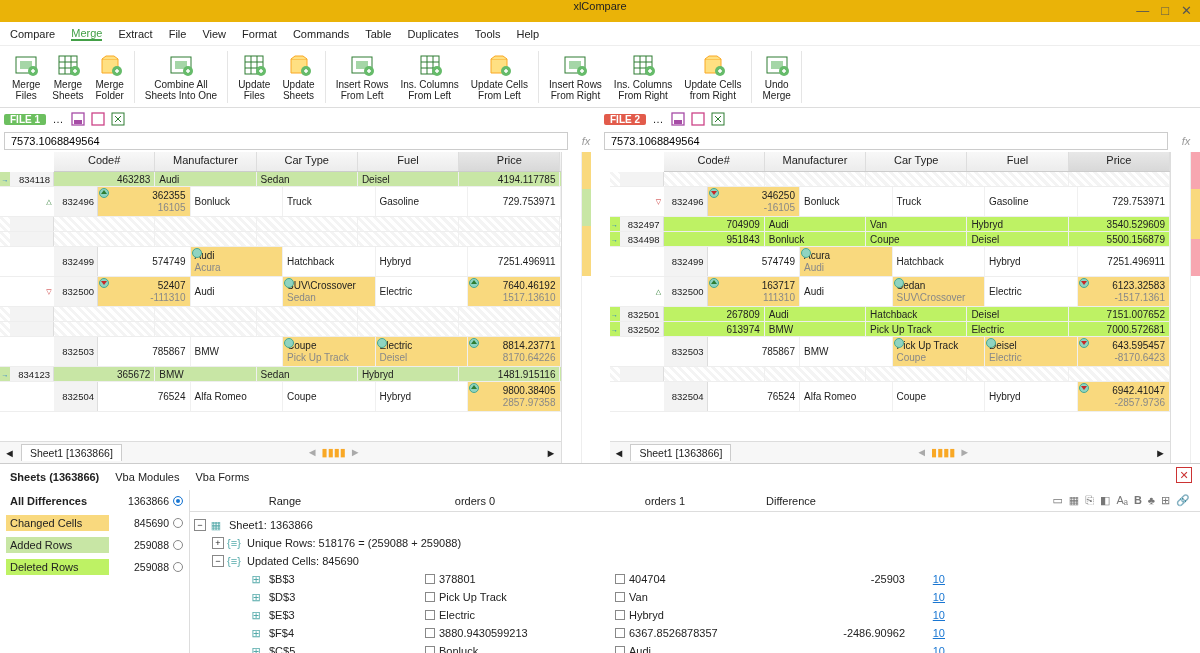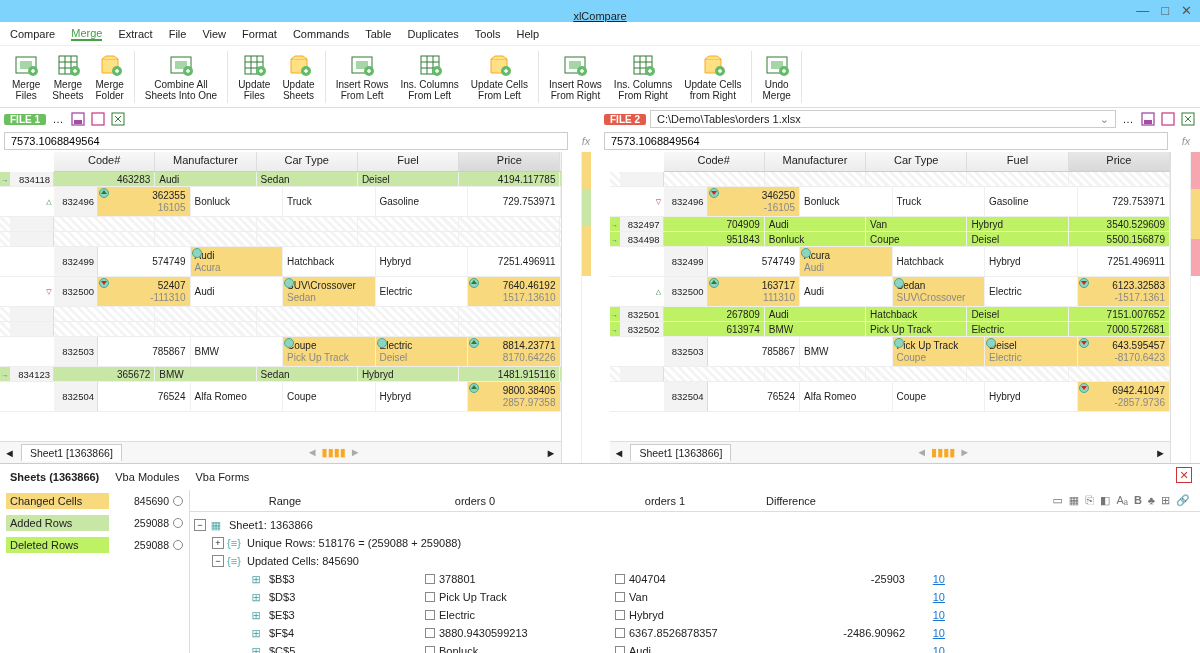--- a/index.html
+++ b/index.html
@@ -1,17 +1,17 @@
 <!DOCTYPE html>
 <html><head>
 <meta charset="utf-8">
 <style>
 * { box-sizing: border-box; margin: 0; padding: 0; font-family: "Segoe UI", Tahoma, sans-serif; font-size: 11px; }
 body { background: #fff; color: #222; width: 1200px; height: 653px; overflow: hidden; display: flex; flex-direction: column; }
-.titlebar { height: 22px; display: flex; align-items: flex-end; justify-content: center; position: relative; background: #7dd3fc; text-decoration: underline; }
+.titlebar { height: 22px; display: flex; align-items: flex-start; justify-content: center; position: relative; background: #eab308; }
 .titlebar .wincontrols { position: absolute; right: 8px; top: 3px; display: flex; gap: 12px; }
 .titlebar .wincontrols span { font-size: 13px; color: #555; cursor: pointer; }
 .menubar { height: 24px; display: flex; align-items: center; padding: 0 10px; gap: 16px; border-bottom: 1px solid #eee; }
 .menubar span { cursor: pointer; }
 .menubar .active { border-bottom: 2px solid #43a047; color: #43a047; }
 .ribbon { height: 62px; display: flex; align-items: center; padding: 3px 8px; gap: 6px; border-bottom: 1px solid #ddd; }
 .ribbon .grp { display: flex; gap: 4px; border-right: 1px solid #e5e5e5; padding-right: 6px; }
 .ribbon .btn { display: flex; flex-direction: column; align-items: center; justify-content: center; width: auto; padding: 2px 4px; cursor: pointer; }
 .ribbon .btn .ico { width: 24px; height: 24px; display: flex; align-items: center; justify-content: center; }
 .ribbon .btn .lbl { font-size: 10px; text-align: center; line-height: 1.1; margin-top: 2px; white-space: pre; }
@@ -296,21 +296,20 @@
       </span>
     <span class="icn">
         <svg width="14" height="14">
           <rect x="1" y="1" width="12" height="12" fill="none" stroke="#2e7d32"></rect>
           <path d="M4 4l6 6M10 4l-6 6" stroke="#2e7d32"></path>
         </svg>
       </span>
   </div>
   <div class="filebar">
     <span class="tag" style="background:#e25b4b">FILE 2</span>
-    <div class="path">C:\Demo\Tables\orders 1.xlsx</div>
     <span class="icn">…</span>
     <span class="icn">
         <svg width="14" height="14">
           <rect x="1" y="1" width="12" height="12" fill="none" stroke="#a64ca6" stroke-width="1.3"></rect>
           <rect x="3" y="8" width="8" height="4" fill="#a64ca6"></rect>
         </svg>
       </span>
     <span class="icn">
         <svg width="14" height="14">
           <rect x="1" y="1" width="12" height="12" fill="none" stroke="#c48" stroke-width="1.3"></rect>
@@ -758,20 +757,25 @@
 <div class="bottom">
   <div class="btabs" id="btabs">
     <span style="font-weight: bold;">Sheets (1363866)</span>
       <span>Vba Modules</span>
       <span>Vba Forms</span>
       <span class="closex">✕</span>
   </div>
   <div class="bcontent">
     <div class="filters" id="filters">
         <div class="filt">
+          <span class="lbl " style="font-weight: bold;">All Differences</span>
+          <span class="cnt">1363866</span>
+          <span class="radio on"></span>
+        </div>
+        <div class="filt">
           <span class="lbl bg-yellow">Changed Cells</span>
           <span class="cnt">845690</span>
           <span class="radio "></span>
         </div>
         <div class="filt">
           <span class="lbl bg-green">Added Rows</span>
           <span class="cnt">259088</span>
           <span class="radio "></span>
         </div>
         <div class="filt">

